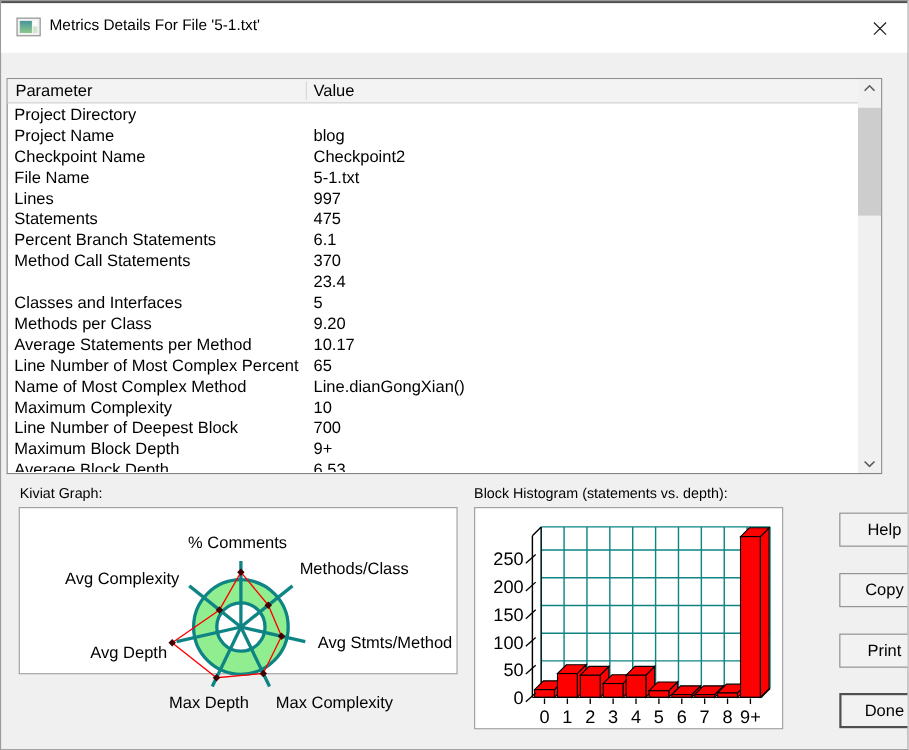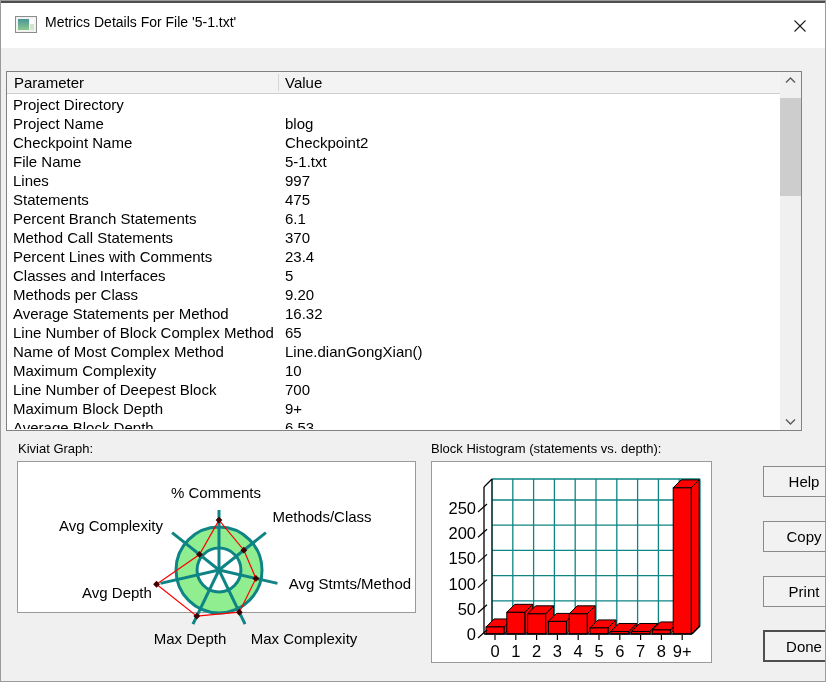--- a/index.html
+++ b/index.html
@@ -104,37 +104,36 @@
         </div>
         <div class="row">
           <span class="cell-param">Percent Branch Statements</span>
           <span class="cell-value">6.1</span>
         </div>
         <div class="row">
           <span class="cell-param">Method Call Statements</span>
           <span class="cell-value">370</span>
         </div>
         <div class="row">
-          <span class="cell-param">Percent Lines with Comments</span>
           <span class="cell-value">23.4</span>
         </div>
         <div class="row">
           <span class="cell-param">Classes and Interfaces</span>
           <span class="cell-value">5</span>
         </div>
         <div class="row">
           <span class="cell-param">Methods per Class</span>
           <span class="cell-value">9.20</span>
         </div>
         <div class="row">
           <span class="cell-param">Average Statements per Method</span>
-          <span class="cell-value">16.32</span>
-        </div>
-        <div class="row">
-          <span class="cell-param">Line Number of Block Complex Method</span>
+          <span class="cell-value">10.17</span>
+        </div>
+        <div class="row">
+          <span class="cell-param">Line Number of Most Complex Percent</span>
           <span class="cell-value">65</span>
         </div>
         <div class="row">
           <span class="cell-param">Name of Most Complex Method</span>
           <span class="cell-value">Line.dianGongXian()</span>
         </div>
         <div class="row">
           <span class="cell-param">Maximum Complexity</span>
           <span class="cell-value">10</span>
         </div>

